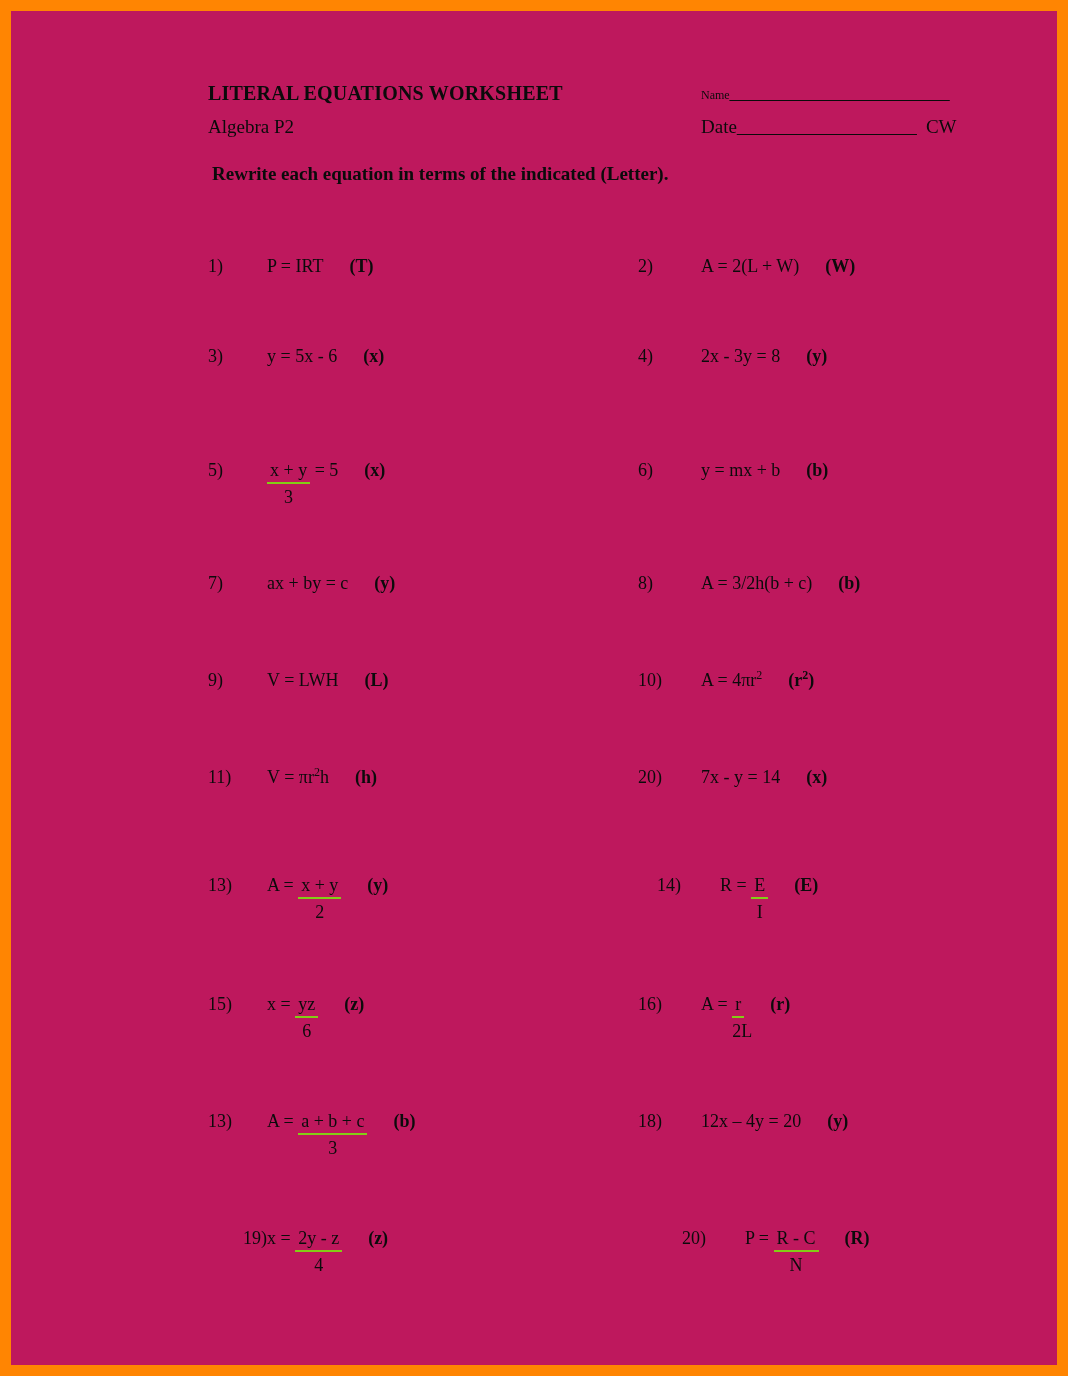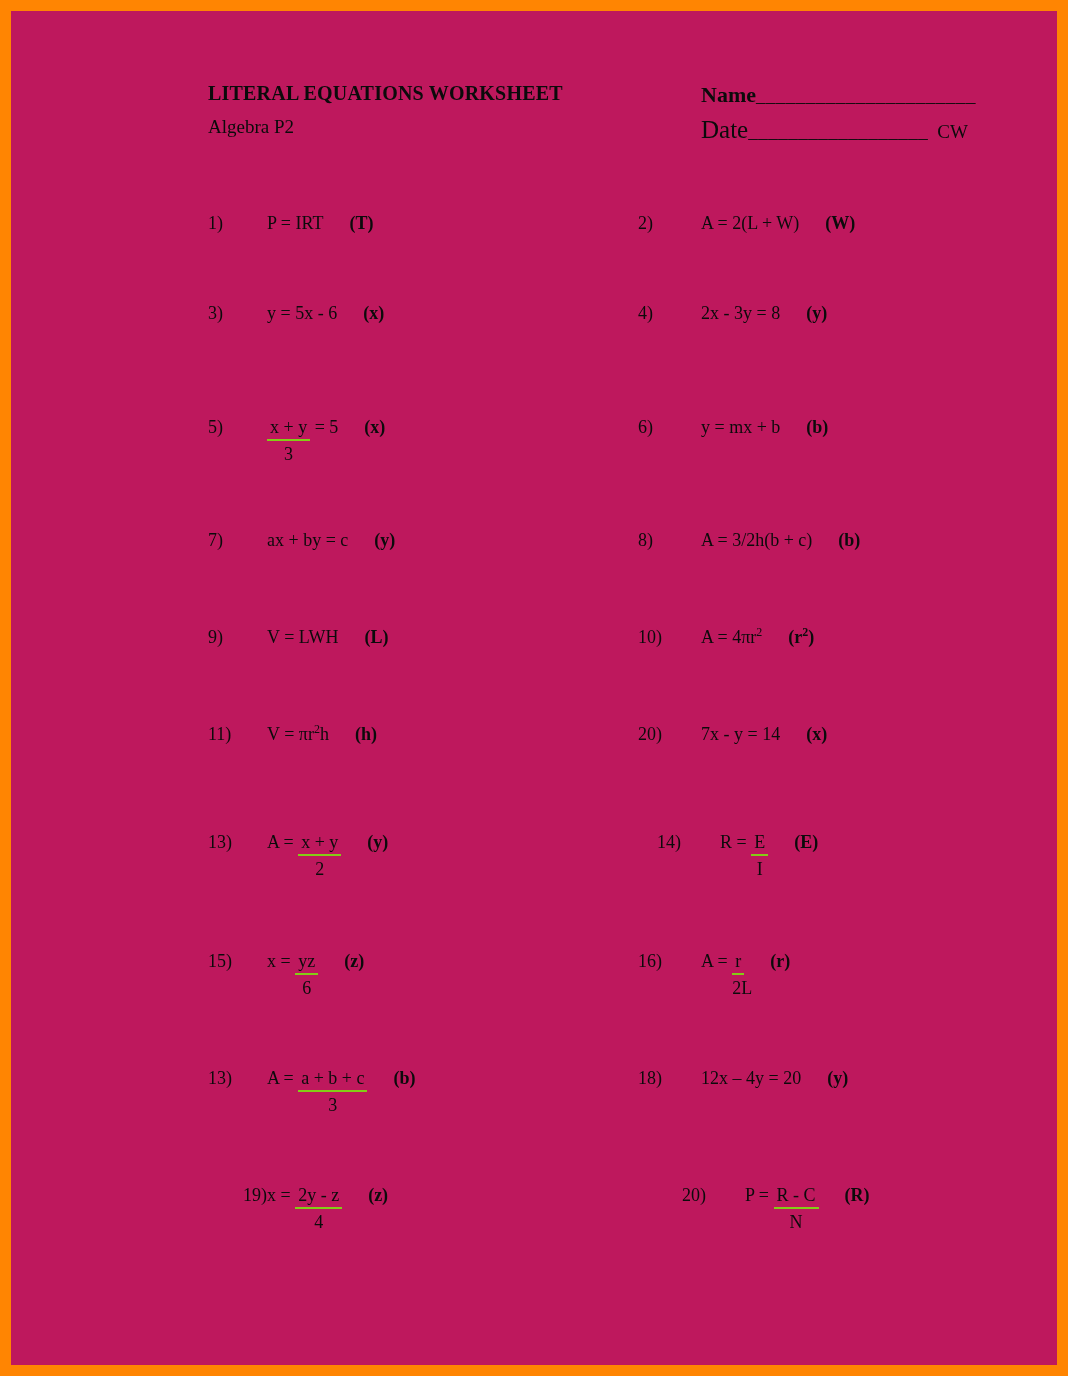--- a/index.html
+++ b/index.html
@@ -10,28 +10,28 @@
   }
   .page {
     position:absolute; inset:0;
     border:11px solid #ff8502;
     background:#fffefd;
     box-sizing:border-box;
   }
   .abs { position:absolute; white-space:nowrap; }
   .title { font-size:20px; font-weight:bold; letter-spacing:0.2px; }
   .course { font-size:19px; }
-  .hdr-label-bold { font-size:22px; font-weight:bold; }
-  .hdr-label { font-size:25px; }
-  .hdr-line { font-size:19px; letter-spacing:0.5px; }
+  .hdr-label-bold { font-size:12px; font-weight:normal; }
+  .hdr-label { font-size:19px; }
+  .hdr-line { font-size:19px; letter-spacing:0.5px;text-decoration:underline; }
   .cw { font-size:19px; margin-left:9px; }
   .instructions { font-size:19px; font-weight:bold; }
   .problem { position:absolute; white-space:nowrap; font-size:18px; line-height:22px; }
   .pnum { display:inline-block; vertical-align:baseline; }
-  .peq  { display:inline-block; vertical-align:baseline; }
+  .peq  { display:inline-block; vertical-align:baseline;margin-top:43px; }
   .pans { display:inline-block; font-weight:bold; margin-left:26px; vertical-align:baseline; }
   .frac { display:inline-block; position:relative; vertical-align:baseline; }
   .frac .num {
     display:inline-block; padding:0 3px 1px 3px;
     border-bottom:2px solid #84cc16;
   }
   .frac .den {
     position:absolute; top:100%; left:0; width:100%;
     margin-top:2px; text-align:center;
   }
@@ -47,20 +47,21 @@
   <div class="abs" style="left:690px; top:71px;">
     <span class="hdr-label-bold">Name</span><span class="hdr-line">______________________</span>
   </div>
 
   <div class="abs course" style="left:197px; top:105px;">Algebra P2</div>
 
   <div class="abs" style="left:690px; top:105px;">
     <span class="hdr-label">Date</span><span class="hdr-line">__________________</span><span class="cw">CW</span>
   </div>
 
+  <div class="abs instructions" style="left:201px; top:152px;">Rewrite each equation in terms of the indicated (Letter).</div>
 
   <div id="problems">
       <div class="problem" style="left: 197px; top: 201px;"><span class="pnum" style="width: 59px;">1)</span><span class="peq">P = IRT</span><span class="pans">(T)</span></div>
       <div class="problem" style="left: 627px; top: 201px;"><span class="pnum" style="width: 63px;">2)</span><span class="peq">A = 2(L + W)</span><span class="pans">(W)</span></div>
       <div class="problem" style="left: 197px; top: 291px;"><span class="pnum" style="width: 59px;">3)</span><span class="peq">y = 5x - 6</span><span class="pans">(x)</span></div>
       <div class="problem" style="left: 627px; top: 291px;"><span class="pnum" style="width: 63px;">4)</span><span class="peq">2x - 3y = 8</span><span class="pans">(y)</span></div>
       <div class="problem" style="left: 197px; top: 405px;"><span class="pnum" style="width: 59px;">5)</span><span class="peq"><span class="frac"><span class="num">x + y</span><span class="den">3</span></span> = 5</span><span class="pans">(x)</span></div>
       <div class="problem" style="left: 627px; top: 405px;"><span class="pnum" style="width: 63px;">6)</span><span class="peq">y = mx + b</span><span class="pans">(b)</span></div>
       <div class="problem" style="left: 197px; top: 518px;"><span class="pnum" style="width: 59px;">7)</span><span class="peq">ax + by = c</span><span class="pans">(y)</span></div>
       <div class="problem" style="left: 627px; top: 518px;"><span class="pnum" style="width: 63px;">8)</span><span class="peq">A = 3/2h(b + c)</span><span class="pans">(b)</span></div>

